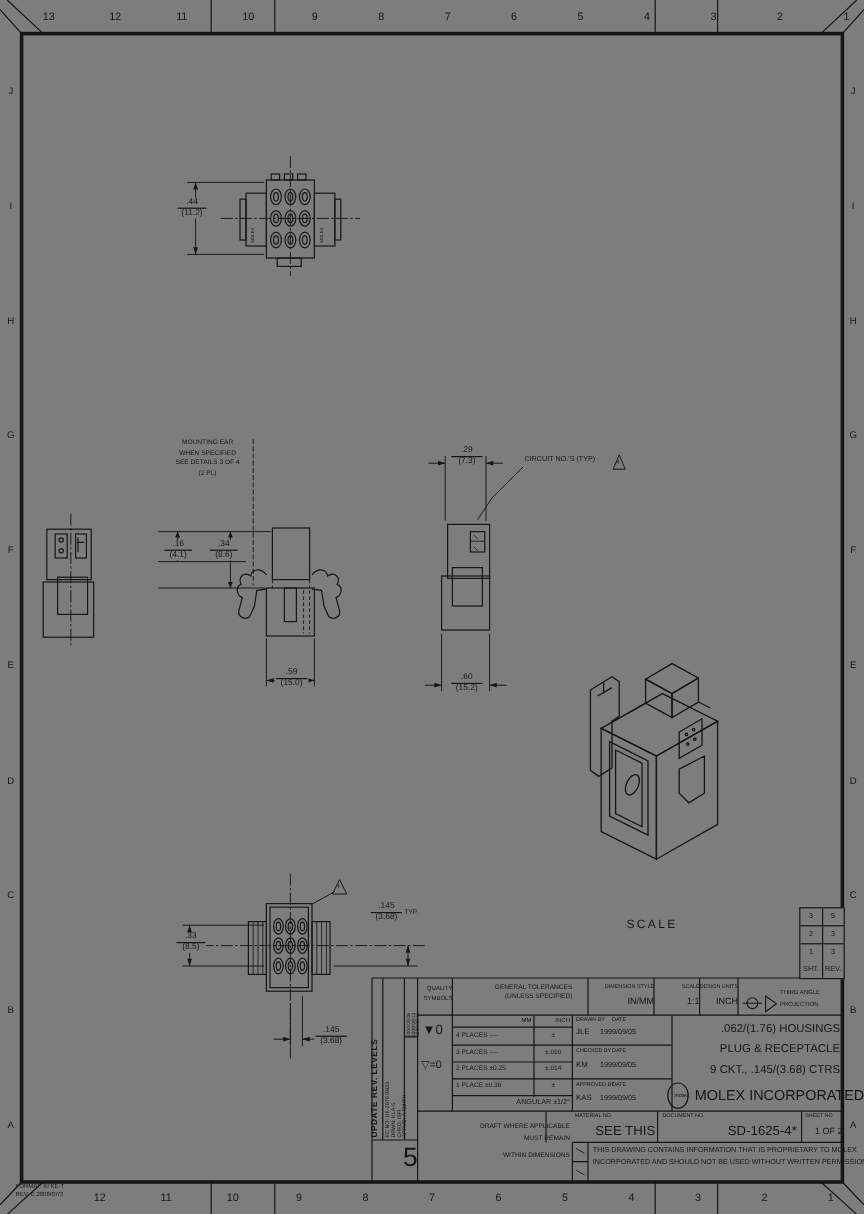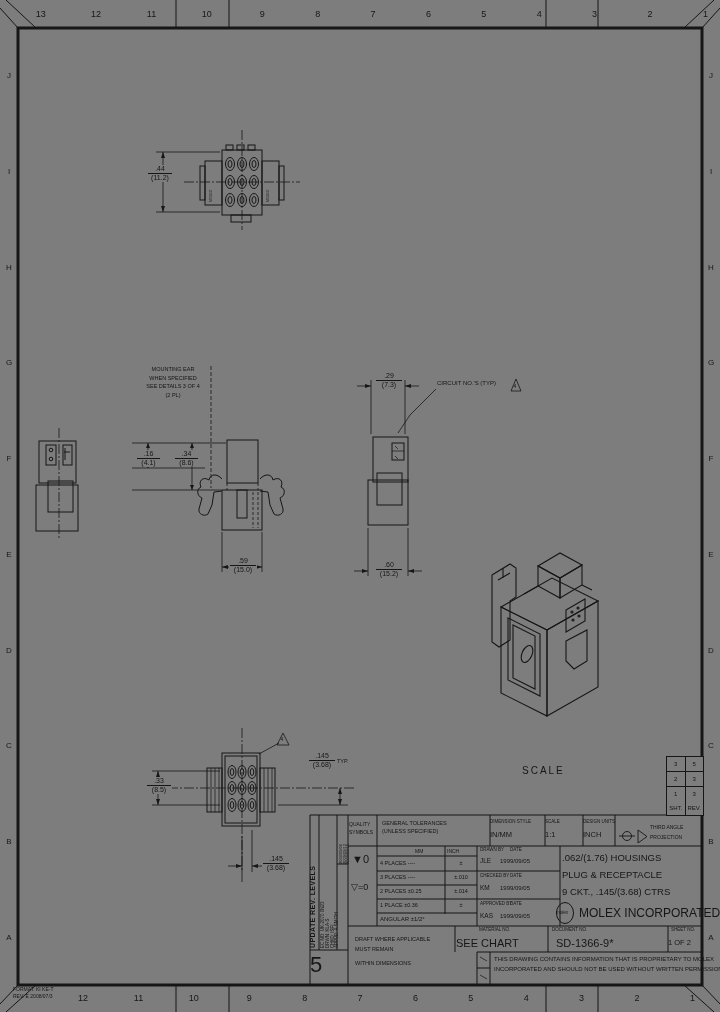--- a/index.html
+++ b/index.html
@@ -1,20 +1,20 @@
 <!DOCTYPE html>
 <html><head>
 <meta charset="utf-8">
 <style>
   html,body{margin:0;padding:0;background:#6e6e6e;}
   .sheet{position:relative;width:720px;height:1012px;background:#7d7d7d;overflow:hidden;
          font-family:"Liberation Sans",sans-serif;color:#161616;}
   svg.linework{position:absolute;left:0;top:0;z-index:1;}
   .t{position:absolute;white-space:nowrap;z-index:2;color:#161616;}
-  .c{text-align:left;}
+  .c{text-align:right;}
   .dim{position:absolute;z-index:3;text-align:center;background:#7d7d7d;line-height:1.15;font-size:7px;padding:0 1px;}
   .dim .tp{display:block;border-bottom:1px solid #161616;padding:0 2px;}
   .dim .bt{display:block;}
   .v{writing-mode:vertical-rl;transform:rotate(180deg);}
   .hstrip{position:absolute;left:0;width:720px;height:28px;display:flex;z-index:2;}
   .hstrip span{flex:1;text-align:center;font-size:9px;line-height:28px;}
   .vstrip{position:absolute;width:18px;top:28px;height:957px;display:flex;flex-direction:column;z-index:2;}
   .vstrip span{flex:1;display:flex;align-items:center;justify-content:center;font-size:8px;}
   .revtbl{position:absolute;left:666px;top:756px;width:36px;border:1px solid #161616;z-index:2;background:#7d7d7d;}
   .revtbl .rrow{display:flex;height:14px;border-bottom:1px solid #161616;}
@@ -404,23 +404,23 @@
   <span class="t" style="left:480px;top:912px;font-size:6.5px;">KAS</span>
   <span class="t" style="left:500px;top:913px;font-size:6px;">1999/09/05</span>
 
   <span class="t c" style="left:562px;top:852px;width:138px;font-size:9.5px;">.062/(1.76) HOUSINGS</span>
   <span class="t c" style="left:562px;top:869px;width:138px;font-size:9.5px;">PLUG &amp; RECEPTACLE</span>
   <span class="t c" style="left:562px;top:886px;width:138px;font-size:9.5px;">9 CKT., .145/(3.68) CTRS</span>
   <span class="t c" style="left:556px;top:910px;width:18px;font-size:4.5px;font-style:italic;">molex</span>
   <span class="t" style="left:579px;top:906px;font-size:12px;">MOLEX INCORPORATED</span>
 
   <span class="t" style="left:479px;top:927px;font-size:4.5px;">MATERIAL NO.</span>
-  <span class="t c" style="left:456px;top:937px;width:90px;font-size:11px;">SEE CHART</span>
+  <span class="t c" style="left:456px;top:937px;width:90px;font-size:11px;">SEE THIS</span>
   <span class="t" style="left:552px;top:927px;font-size:4.5px;">DOCUMENT NO.</span>
-  <span class="t c" style="left:556px;top:937px;width:108px;font-size:11px;">SD-1366-9*</span>
+  <span class="t c" style="left:556px;top:937px;width:108px;font-size:11px;">SD-1625-4*</span>
   <span class="t" style="left:671px;top:927px;font-size:4.5px;">SHEET NO.</span>
   <span class="t c" style="left:668px;top:938px;width:34px;font-size:7.5px;">1 OF 2</span>
 
   <span class="t c" style="left:355px;top:936px;width:120px;font-size:5.5px;">DRAFT WHERE APPLICABLE</span>
   <span class="t c" style="left:355px;top:946px;width:120px;font-size:5.5px;">MUST REMAIN</span>
   <span class="t c" style="left:355px;top:960px;width:120px;font-size:5.5px;">WITHIN DIMENSIONS</span>
   <span class="t" style="left:494px;top:956px;font-size:6px;">THIS DRAWING CONTAINS INFORMATION THAT IS PROPRIETARY TO MOLEX</span>
   <span class="t" style="left:494px;top:966px;font-size:6px;">INCORPORATED AND SHOULD NOT BE USED WITHOUT WRITTEN PERMISSION</span>
 
 </div>

